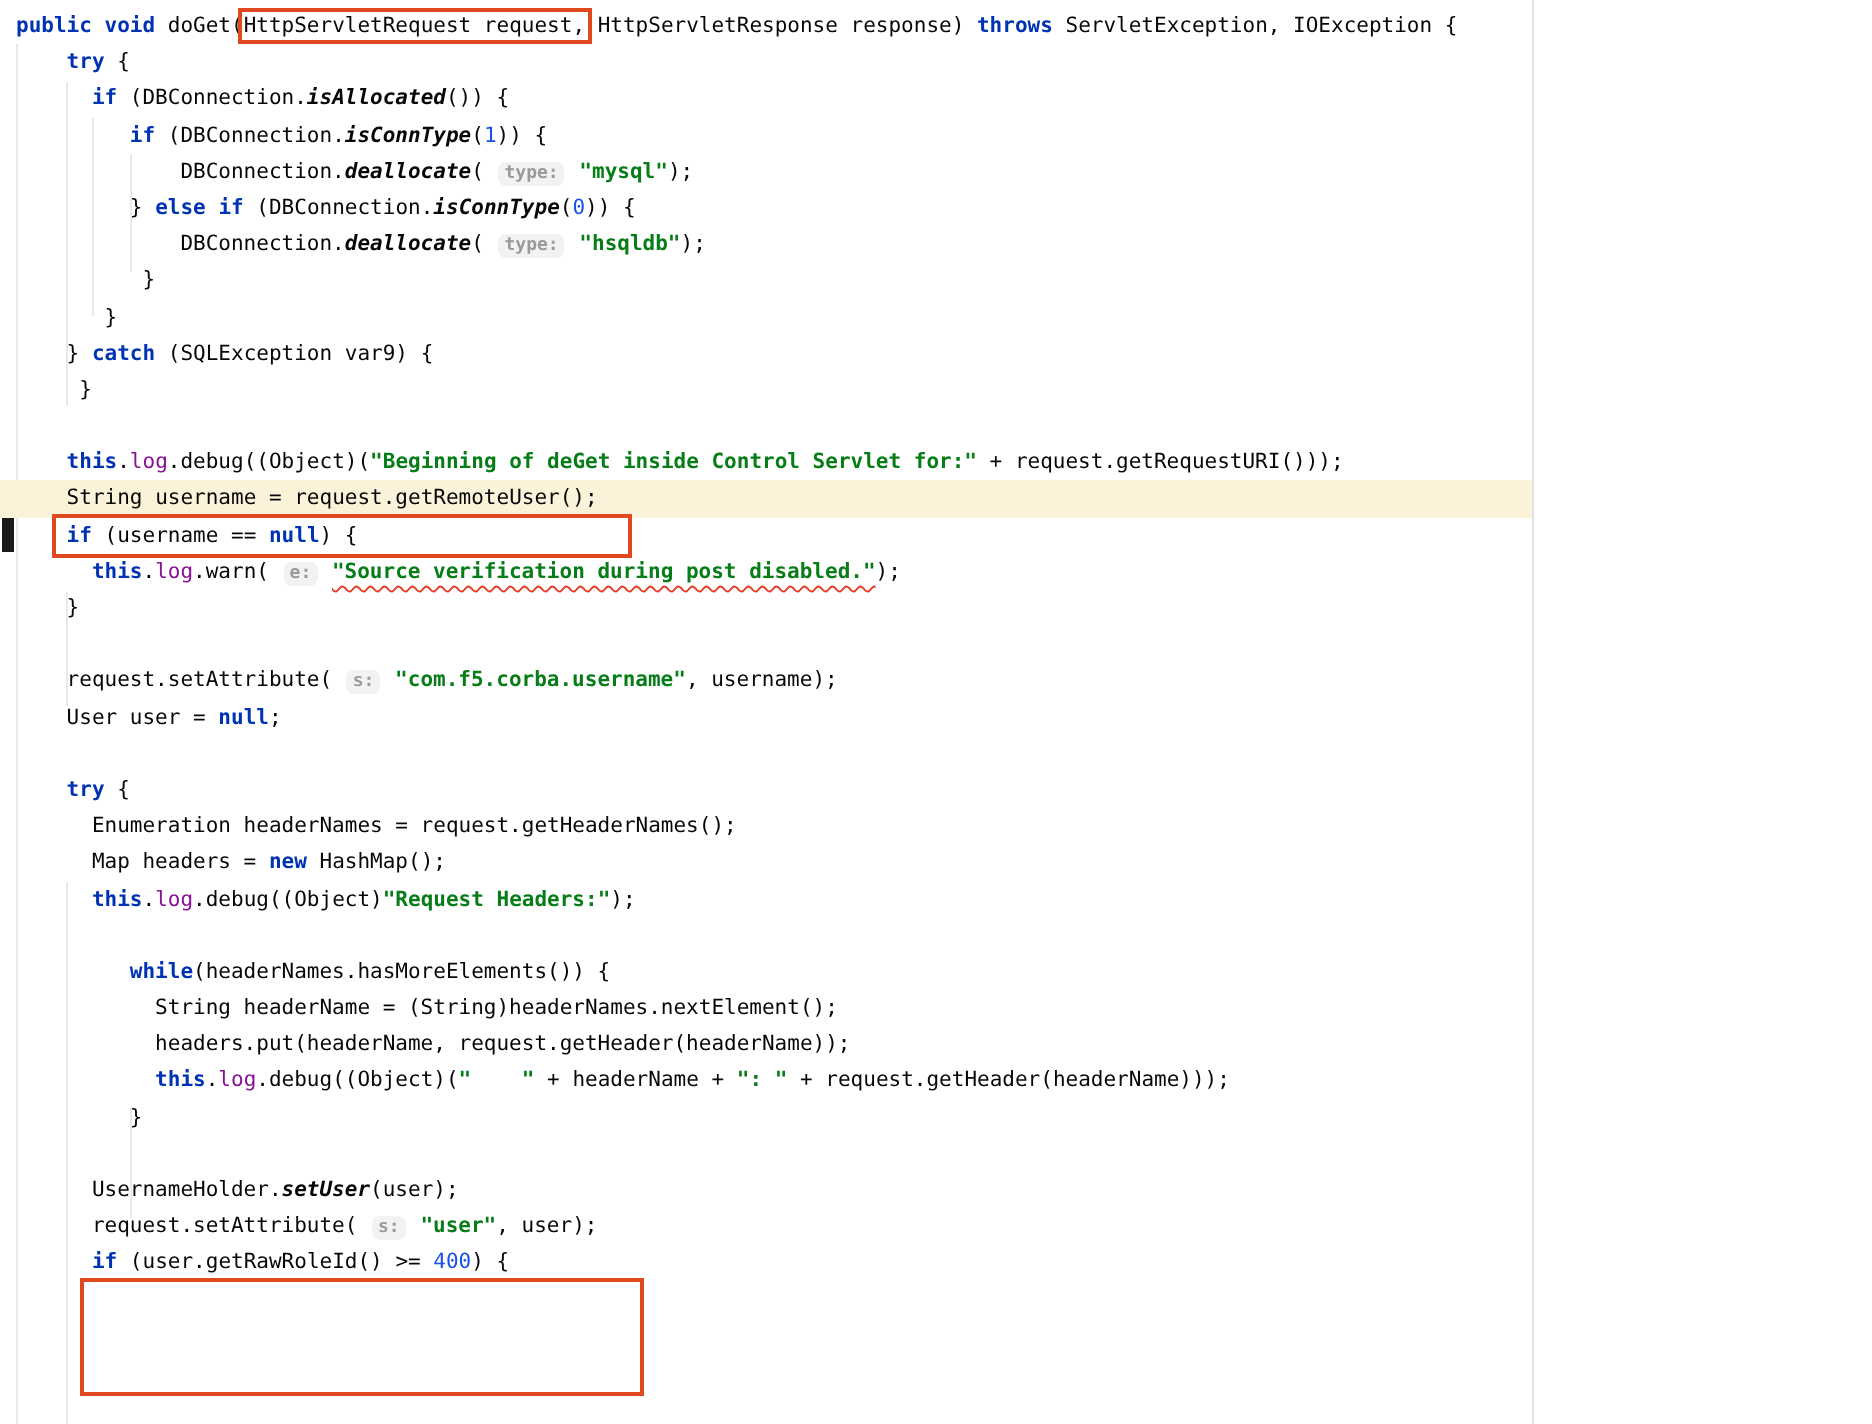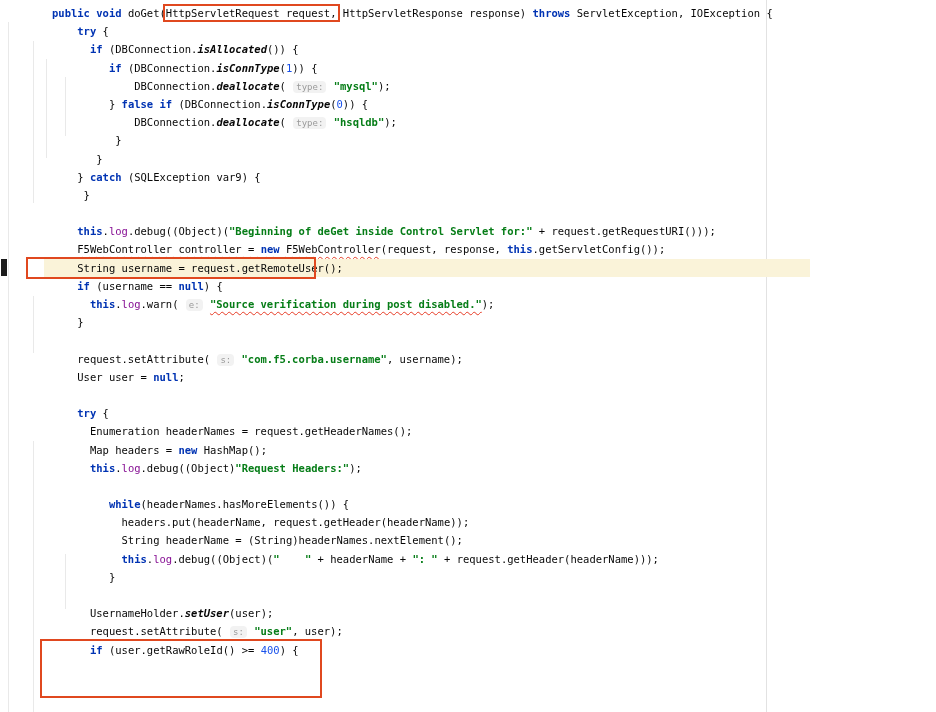--- a/index.html
+++ b/index.html
@@ -6,42 +6,42 @@
   #editor{
     position:relative;
     width:936px;height:712px;
     background:#ffffff;
     overflow:hidden;
     font-family:"DejaVu Sans Mono","Liberation Mono",monospace;
     font-size:10.5px;
     color:#070707;
     cursor:text;
   }
-  #code{position:relative;padding-top:4px;z-index:3;padding-left:44px;}
+  #code{position:relative;padding-top:4px;z-index:3;}
   .line{
     height:18.2px;line-height:18.2px;
     white-space:pre;
     padding-left:8px;
     position:relative;
   }
   .line.hl{
     background:linear-gradient(to right, var(--c-highlight) 0px, var(--c-highlight) 766px, transparent 766px);
   }
   .t-d{color:#070707;}
   .t-k{color:var(--c-keyword);font-weight:bold;}
   .t-s{color:var(--c-string);font-weight:bold;}
   .t-n{color:var(--c-number);}
   .t-f{color:var(--c-field);}
   .t-m{font-style:italic;font-weight:bold;}
   .t-u{text-decoration-thickness:1px;text-underline-offset:2px;}
   .t-w{text-decoration-line:underline;text-decoration-style:wavy;text-decoration-color:var(--c-error);text-decoration-thickness:1px;text-underline-offset:2.5px;}
   .t-h{
     background:var(--c-hint-bg);color:var(--c-hint-text);
     border-radius:4px;padding:1px 3px;margin:0 1px;
-    font-size:9px;font-weight:normal;
+    font-size:9px;font-weight:bold;
   }
   .t-rb{outline:2px solid var(--c-box);outline-offset:1.5px;}
   .guide{position:absolute;width:1px;background:#E9E9E9;z-index:1;}
   .margin-line{position:absolute;width:1px;background:#E2E2E2;z-index:1;}
   .ann-box{position:absolute;border:2px solid var(--c-box);z-index:5;pointer-events:none;}
   .gutter-mark{position:absolute;background:#1b1b1b;z-index:4;}
 </style>
 </head>
 <body>
 
@@ -55,45 +55,44 @@
   <div class="guide" style="left:33px;top:441px;height:271px;"></div>
   <div class="guide" style="left:65px;top:554px;height:55px;"></div>
   <div class="margin-line" style="left:766px;top:0;height:712px;"></div>
 
   <div id="code">
       <div class="line"><span></span><span class="t-k">public</span><span class="t-d"> </span><span class="t-k">void</span><span class="t-d"> doGet(</span><span class="t-rb">HttpServletRequest request,</span><span class="t-d"> HttpServletResponse response) </span><span class="t-k">throws</span><span class="t-d"> ServletException, IOException {</span></div>
       <div class="line"><span>    </span><span class="t-k">try</span><span class="t-d"> {</span></div>
       <div class="line"><span>      </span><span class="t-k">if</span><span class="t-d"> (DBConnection.</span><span class="t-m">isAllocated</span><span class="t-d">()) {</span></div>
       <div class="line"><span>         </span><span class="t-k">if</span><span class="t-d"> (DBConnection.</span><span class="t-m">isConnType</span><span class="t-d">(</span><span class="t-n">1</span><span class="t-d">)) {</span></div>
       <div class="line"><span>             </span><span class="t-d">DBConnection.</span><span class="t-m">deallocate</span><span class="t-d">( </span><span class="t-h">type:</span><span class="t-d"> </span><span class="t-s">"mysql"</span><span class="t-d">);</span></div>
-      <div class="line"><span>         </span><span class="t-d">} </span><span class="t-k">false</span><span class="t-d"> </span><span class="t-k">if</span><span class="t-d"> (DBConnection.</span><span class="t-m">isConnType</span><span class="t-d">(</span><span class="t-n">0</span><span class="t-d">)) {</span></div>
+      <div class="line"><span>         </span><span class="t-d">} </span><span class="t-k">else</span><span class="t-d"> </span><span class="t-k">if</span><span class="t-d"> (DBConnection.</span><span class="t-m">isConnType</span><span class="t-d">(</span><span class="t-n">0</span><span class="t-d">)) {</span></div>
       <div class="line"><span>             </span><span class="t-d">DBConnection.</span><span class="t-m">deallocate</span><span class="t-d">( </span><span class="t-h">type:</span><span class="t-d"> </span><span class="t-s">"hsqldb"</span><span class="t-d">);</span></div>
       <div class="line"><span>          </span><span class="t-d">}</span></div>
       <div class="line"><span>       </span><span class="t-d">}</span></div>
       <div class="line"><span>    </span><span class="t-d">} </span><span class="t-k">catch</span><span class="t-d"> (SQLException var9) {</span></div>
       <div class="line"><span>     </span><span class="t-d">}</span></div>
       <div class="line"><span></span></div>
       <div class="line"><span>    </span><span class="t-k">this</span><span class="t-d">.</span><span class="t-f">log</span><span class="t-d">.debug((Object)(</span><span class="t-s">"Beginning of deGet inside Control Servlet for:"</span><span class="t-d"> + request.getRequestURI()));</span></div>
-      <div class="line"><span>    </span><span class="t-w">F5WebController controller = </span><span class="t-k t-w">new</span><span class="t-w"> F5WebController</span><span class="t-d">(request, response, </span><span class="t-k">this</span><span class="t-d">.getServletConfig());</span></div>
       <div class="line hl"><span>    </span><span class="t-d">String </span><span class="t-u">username</span><span class="t-d"> = request.getRemoteUser();</span></div>
       <div class="line"><span>    </span><span class="t-k">if</span><span class="t-d"> (</span><span class="t-u">username</span><span class="t-d"> == </span><span class="t-k">null</span><span class="t-d">) {</span></div>
       <div class="line"><span>      </span><span class="t-k">this</span><span class="t-d">.</span><span class="t-f">log</span><span class="t-d">.warn( </span><span class="t-h">e:</span><span class="t-d"> </span><span class="t-s t-w">"Source verification during post disabled."</span><span class="t-d">);</span></div>
       <div class="line"><span>    </span><span class="t-d">}</span></div>
       <div class="line"><span></span></div>
       <div class="line"><span>    </span><span class="t-d">request.setAttribute( </span><span class="t-h">s:</span><span class="t-d"> </span><span class="t-s">"com.f5.corba.username"</span><span class="t-d">, </span><span class="t-u">username</span><span class="t-d">);</span></div>
       <div class="line"><span>    </span><span class="t-d">User </span><span class="t-u">user</span><span class="t-d"> = </span><span class="t-k">null</span><span class="t-d">;</span></div>
       <div class="line"><span></span></div>
       <div class="line"><span>    </span><span class="t-k">try</span><span class="t-d"> {</span></div>
       <div class="line"><span>      </span><span class="t-d">Enumeration headerNames = request.getHeaderNames();</span></div>
       <div class="line"><span>      </span><span class="t-d">Map headers = </span><span class="t-k">new</span><span class="t-d"> HashMap();</span></div>
       <div class="line"><span>      </span><span class="t-k">this</span><span class="t-d">.</span><span class="t-f">log</span><span class="t-d">.debug((Object)</span><span class="t-s">"Request Headers:"</span><span class="t-d">);</span></div>
       <div class="line"><span></span></div>
       <div class="line"><span>         </span><span class="t-k">while</span><span class="t-d">(headerNames.hasMoreElements()) {</span></div>
+      <div class="line"><span>           </span><span class="t-d">String headerName = (String)headerNames.nextElement();</span></div>
       <div class="line"><span>           </span><span class="t-d">headers.put(headerName, request.getHeader(headerName));</span></div>
-      <div class="line"><span>           </span><span class="t-d">String headerName = (String)headerNames.nextElement();</span></div>
       <div class="line"><span>           </span><span class="t-k">this</span><span class="t-d">.</span><span class="t-f">log</span><span class="t-d">.debug((Object)(</span><span class="t-s">"    "</span><span class="t-d"> + headerName + </span><span class="t-s">": "</span><span class="t-d"> + request.getHeader(headerName)));</span></div>
       <div class="line"><span>         </span><span class="t-d">}</span></div>
       <div class="line"><span></span></div>
       <div class="line"><span>      </span><span class="t-d">UsernameHolder.</span><span class="t-m">setUser</span><span class="t-d">(</span><span class="t-u">user</span><span class="t-d">);</span></div>
       <div class="line"><span>      </span><span class="t-d">request.setAttribute( </span><span class="t-h">s:</span><span class="t-d"> </span><span class="t-s">"user"</span><span class="t-d">, </span><span class="t-u">user</span><span class="t-d">);</span></div>
       <div class="line"><span>      </span><span class="t-k">if</span><span class="t-d"> (</span><span class="t-u">user</span><span class="t-d">.getRawRoleId() &gt;= </span><span class="t-n">400</span><span class="t-d">) {</span></div>
     </div>
 
   <div id="overlays">
       <div class="ann-box" style="left: 26px; top: 256.8px; width: 286px; height: 18.2px;"></div>

